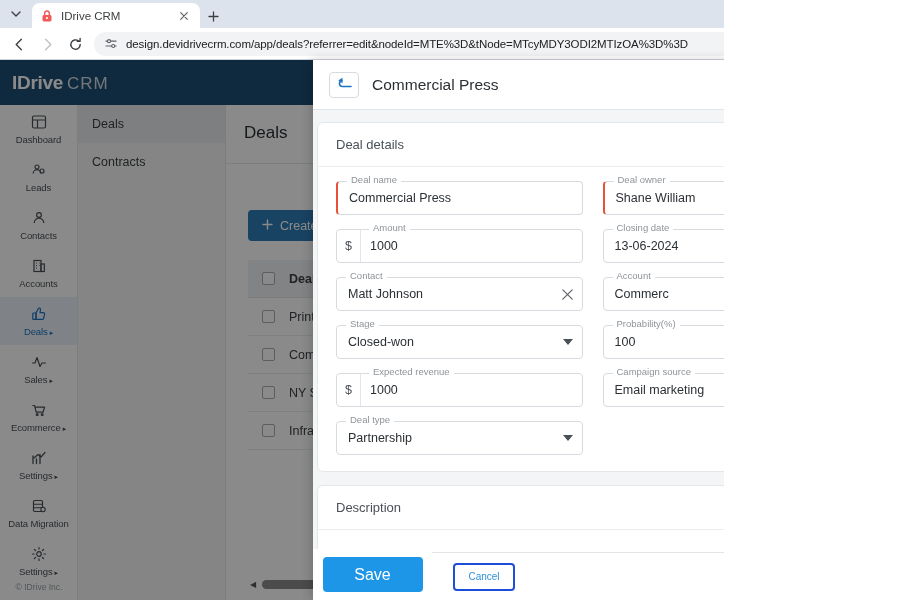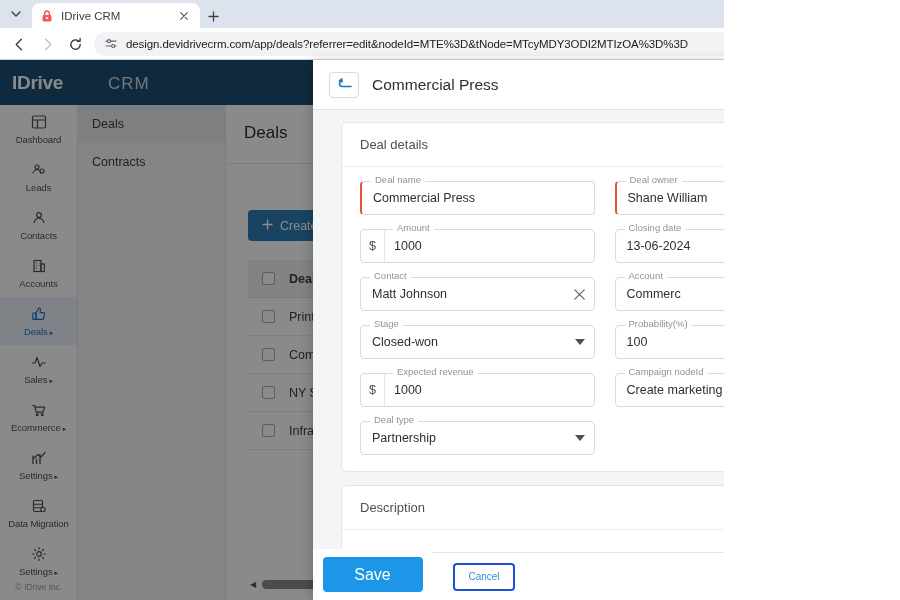--- a/index.html
+++ b/index.html
@@ -79,21 +79,21 @@
   }
   .browser-divider { position:absolute; left:0; top:59px; width:900px; height:1px; background:#cdd3dd; }
 
   
   .page { position:absolute; left:0; top:60px; width:900px; height:540px; background:#fff; overflow:hidden; }
 
   .crm-header {
     position:absolute; left:0; top:0; width:900px; height:45px; background:#1d4f73;
     display:flex; align-items:center; padding-left:12px;
   }
-  .logo { font-size:19px; letter-spacing:-0.3px; display:flex; align-items:baseline;gap:41px; }
+  .logo { font-size:19px; letter-spacing:-0.3px; display:flex; align-items:baseline; }
   .logo .l1 { color:#ffffff; font-weight:bold; }
   .logo .l2 { color:#d4dde4; font-weight:normal; margin-left:4px; font-size:17px; letter-spacing:1px; }
 
   .sidebar {
     position:absolute; left:0; top:45px; width:78px; height:495px;
     background:#ffffff; border-right:1px solid #e4e7ea;
   }
   .side-item {
     height:48px; display:flex; flex-direction:column; align-items:center;
     justify-content:center; gap:3px; color:#4a5056; position:relative;
@@ -145,21 +145,21 @@
     height:50px; background:#fff; border-bottom:1px solid #e2e5e8;
     display:flex; align-items:center; padding:0 16px; gap:13px; flex:0 0 50px;
   }
   .back-btn {
     width:30px; height:26px; border:1px solid #d7dbdf; border-radius:4px;
     display:flex; align-items:center; justify-content:center; color:#1a73c4; background:#fff;
   }
   .modal-title { font-size:15.5px; color:#2b3035; flex:1 1 auto; }
   .modal-close { width:22px; height:22px; display:flex; align-items:center; justify-content:center; color:#3c4043; }
 
-  .modal-body { flex:1 1 auto; position:relative; overflow:hidden; padding:12px 16px 0 28px; }
+  .modal-body { flex:1 1 auto; position:relative; overflow:hidden; padding:12px 16px 0 4px; }
 
   .card { background:#fff; border:1px solid #e4e7ea; border-radius:6px; margin-bottom:13px; }
   .card-head { font-size:13px; color:#4a5056; padding:14px 18px; border-bottom:1px solid #ededf0; }
   .card-body { padding:14px 18px 16px 18px; }
 
   .frow { display:flex; gap:20px; margin-bottom:14px; }
   .fcol { flex:1 1 0; min-width:0; }
 
   .field { position:relative; height:34px; }
   .field-box {
@@ -603,23 +603,23 @@
               <div class="field has-prefix">
                 <span class="field-legend">Expected revenue</span>
                 <div class="field-box">
                   <span class="field-prefix">$</span>
                   <span class="field-value">1000</span>
                 </div>
               </div>
             </div>
             <div class="fcol">
               <div class="field">
-                <span class="field-legend">Campaign nodeId</span>
-                <div class="field-box">
-                  <span class="field-value">Create marketing</span>
+                <span class="field-legend">Campaign source</span>
+                <div class="field-box">
+                  <span class="field-value">Email marketing</span>
                   <span class="field-action">
                       <span class="caret-dn"></span>
                     </span>
                 </div>
               </div>
             </div>
           </div>
 
           <div class="frow" style="margin-bottom:0;">
             <div class="fcol">

